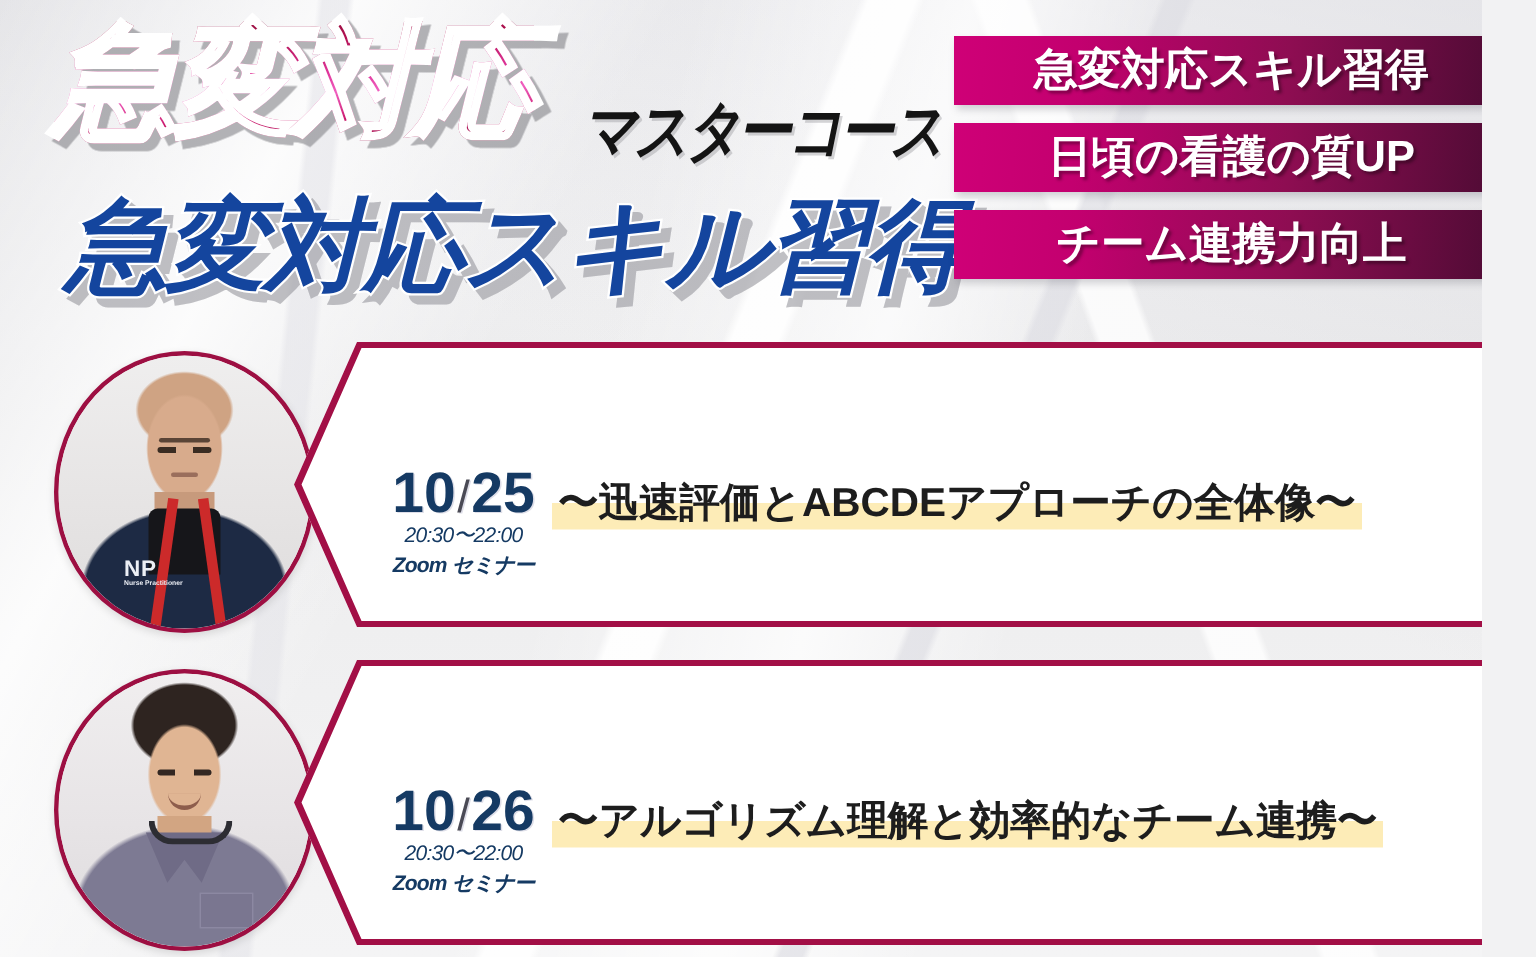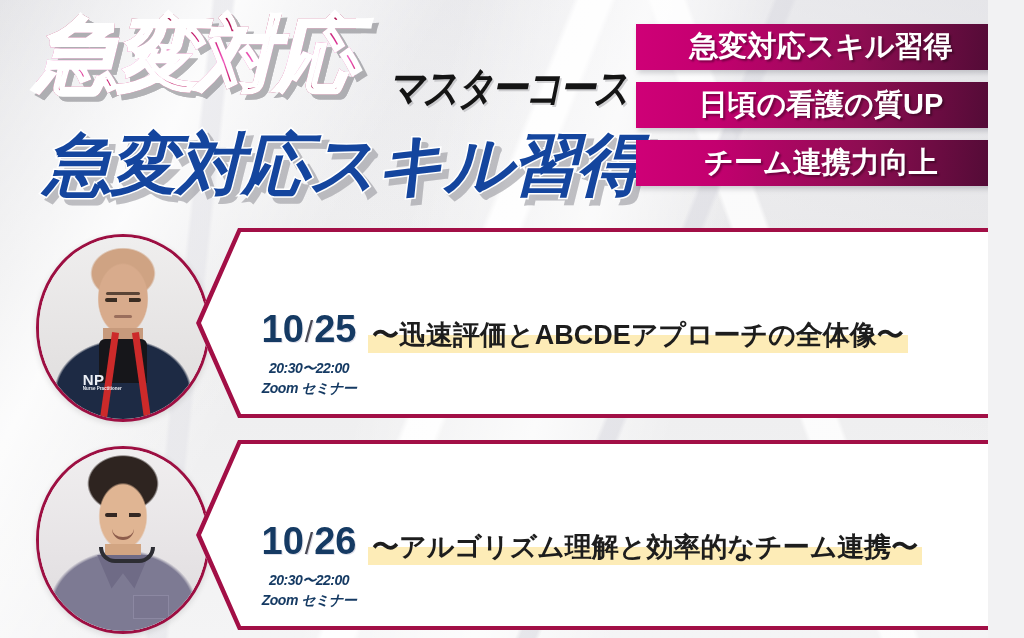--- a/index.html
+++ b/index.html
@@ -149,21 +149,21 @@
     color:#c2004f;letter-spacing:-1px;white-space:nowrap;
     text-shadow:2px 2px 0 rgba(205,120,165,.30);
   }
   .date-block{position:absolute;left:44px;top:82px;width:138px;text-align:center;}
   .date-line{
     font-size:38px;font-weight:bold;color:#153a63;line-height:1;white-space:nowrap;
     text-shadow:1px 1px 0 rgba(190,190,210,.5);
   }
   .date-line .slash{font-weight:normal;color:#4a4a55;font-size:30px;padding:0 1px;}
   .time-line{
-    margin-top:12px;font-size:14px;font-weight:bold;font-style:italic;color:#153a63;
+    margin-top:0;font-size:14px;font-weight:normal;font-style:italic;color:#153a63;
     letter-spacing:-.5px;line-height:1.25;white-space:nowrap;
   }
   .zoom-line{
     margin-top:2px;font-size:14px;font-weight:bold;font-style:italic;color:#153a63;
     letter-spacing:-.5px;line-height:1.25;white-space:nowrap;
   }
   .sess-subtitle{
     position:absolute;left:172px;top:92px;
     font-size:27px;font-weight:bold;color:#1d1d1d;line-height:1.15;
     white-space:nowrap;

